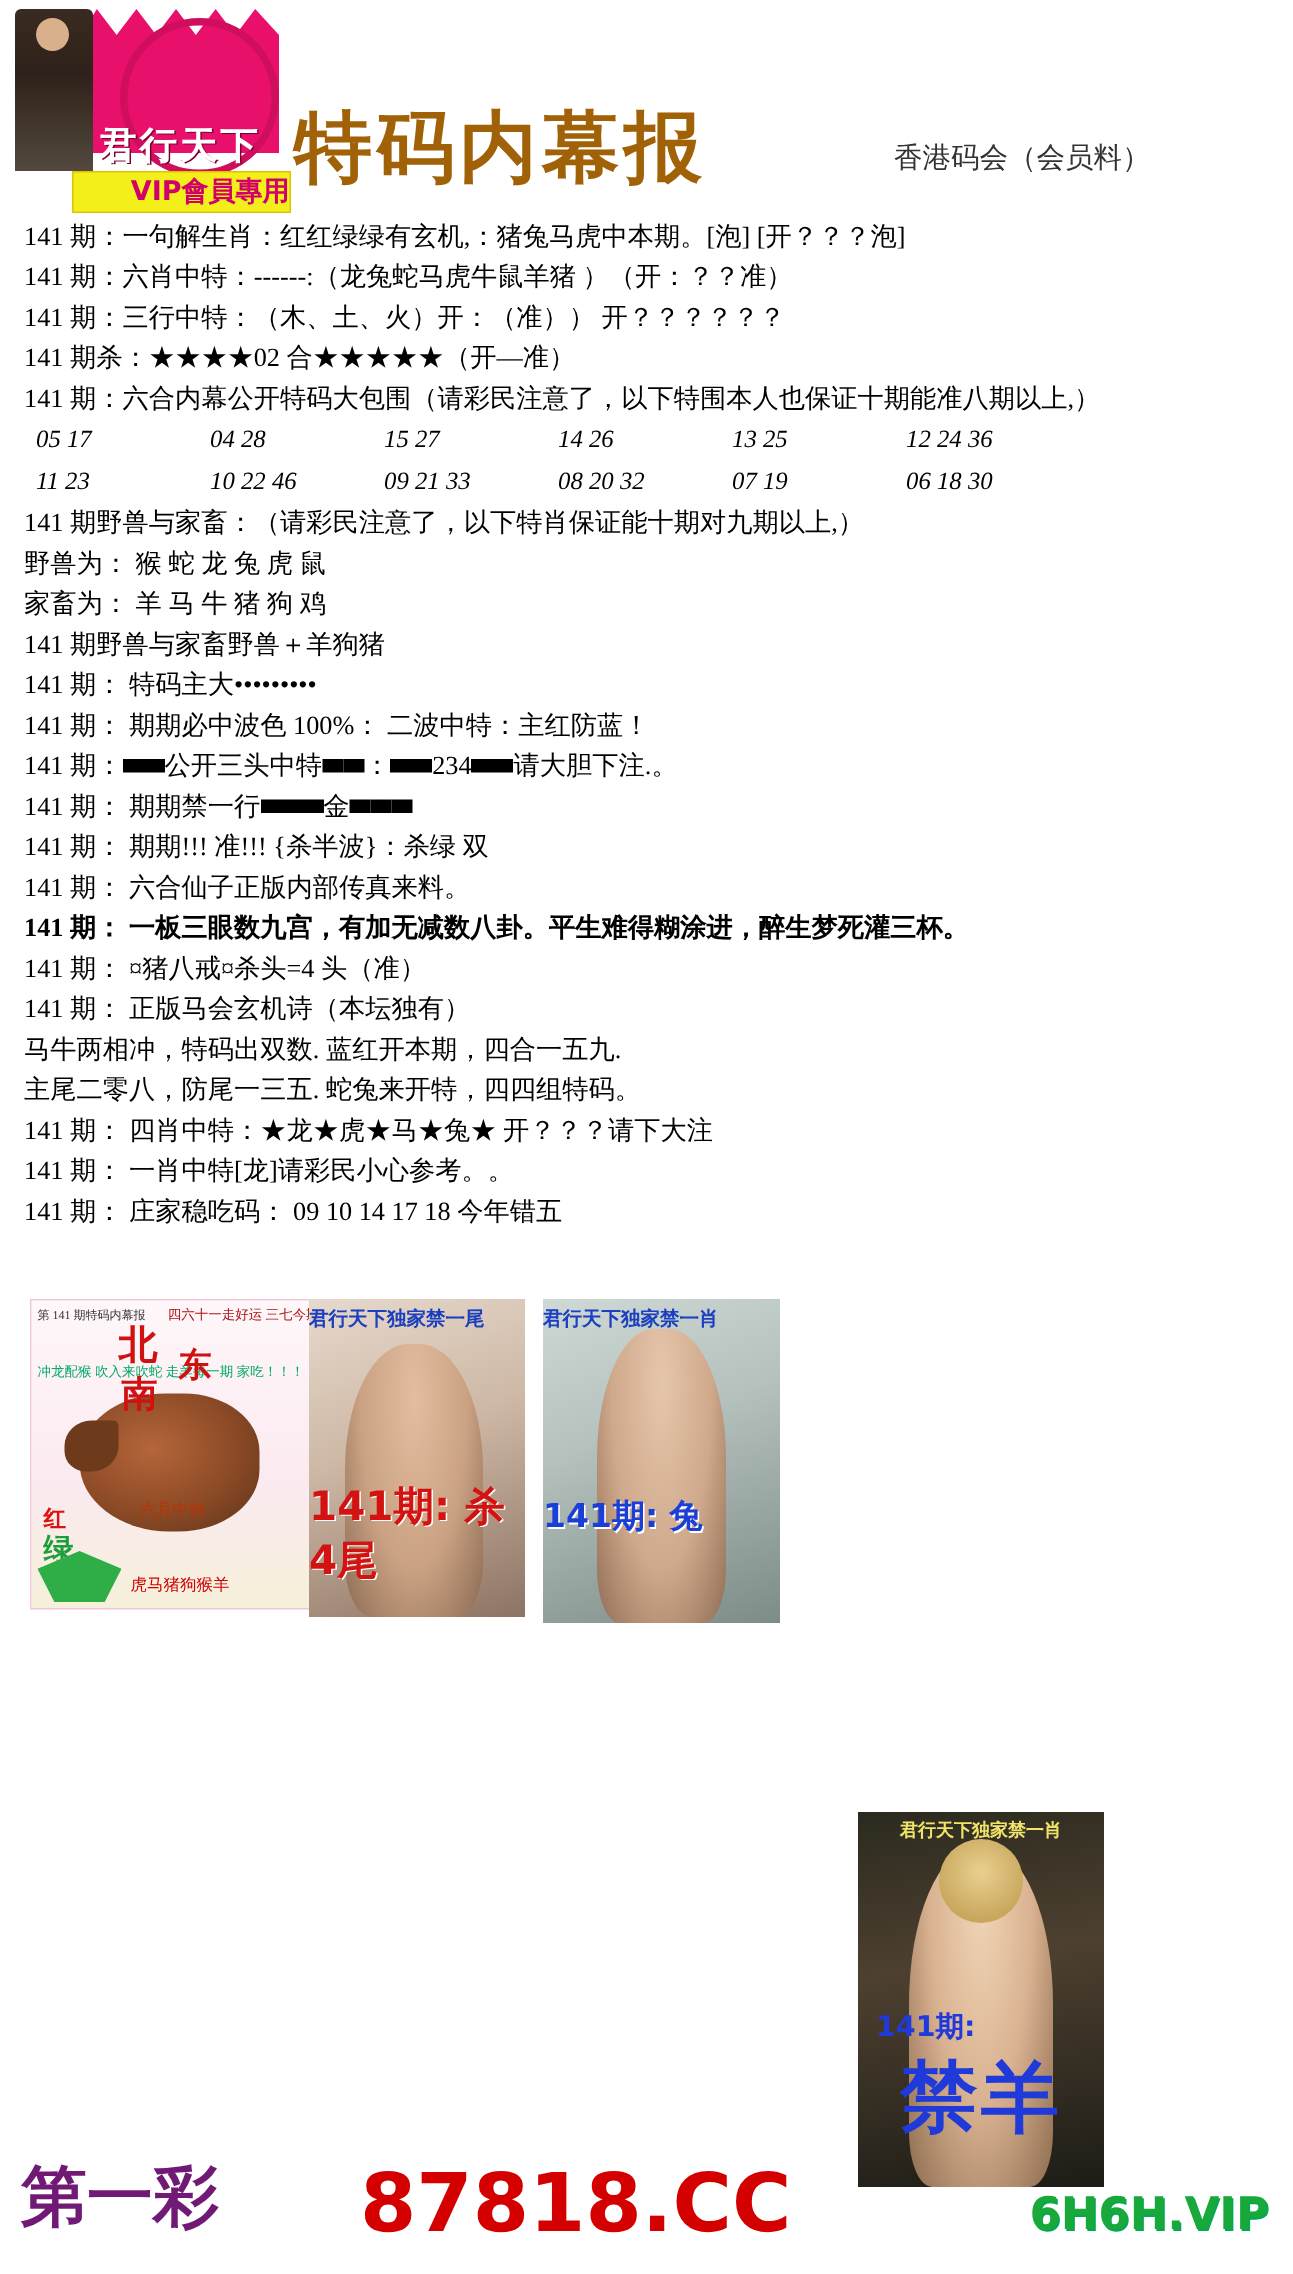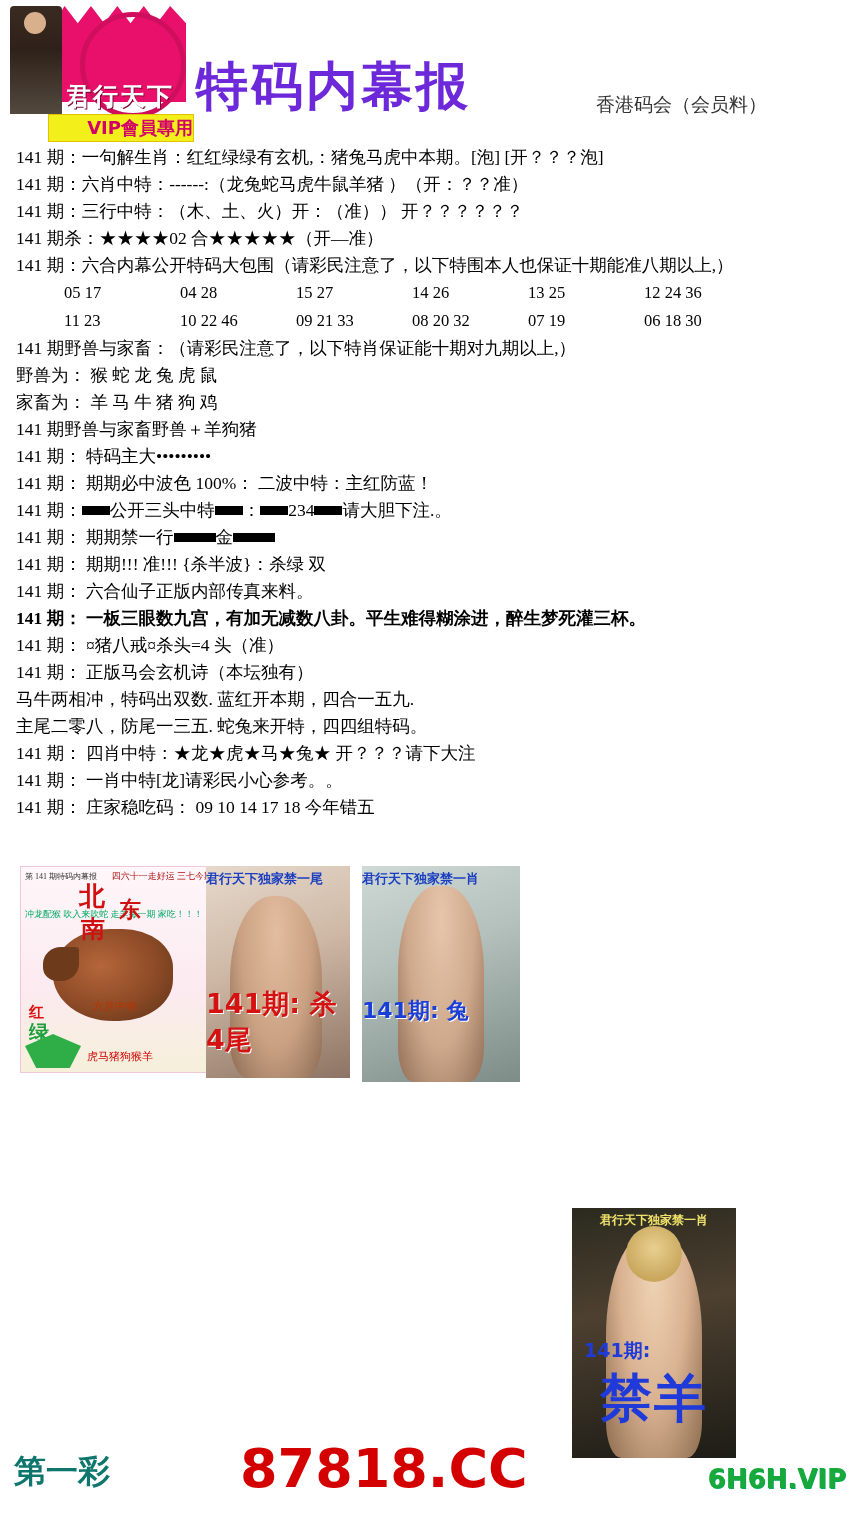--- a/index.html
+++ b/index.html
@@ -92,26 +92,26 @@
     color: #d2006a;
     font-family: "DejaVu Sans", sans-serif;
     font-weight: bold;
     font-size: 18px;
     line-height: 26px;
     text-align: right;
   }
   .title-main {
     position: absolute;
     left: 196px;
-    top: 52px;
+    top: 64px;
     font-family: "DejaVu Sans", sans-serif;
     font-weight: bold;
     font-size: 52px;
     letter-spacing: 3px;
-    color: #6d28d9;
+    color: #a16207;
   }
   .title-sub {
     position: absolute;
     left: 596px;
     top: 92px;
     font-size: 19px;
     color: #333;
     font-family: "DejaVu Sans", sans-serif;
   }
 
@@ -126,23 +126,24 @@
     font-size: 17.5px;
     line-height: 27px;
     padding-left: 16px;
     white-space: nowrap;
     color: #000;
   }
   .line.indent { }
   .bold { font-weight: bold; }
 
   .num-table {
-    padding-left: 64px;
+    padding-left: 24px;
     font-size: 16.5px;
     line-height: 28px;
+    font-style: italic;
   }
   .num-row { display: flex; }
   .num-cell { width: 116px; }
   .num-cell.wide { width: 132px; }
 
   .blk {
     display: inline-block;
     width: 14px;
     height: 9px;
     background: #000;
@@ -252,38 +253,38 @@
     font-size: 52px; color:#1f3ad8; font-family:"DejaVu Sans", sans-serif; font-weight:bold;
     letter-spacing: 2px;
   }
 
   
   .footer-brand {
     position: absolute;
     left: 14px; bottom: 22px;
     font-family: "DejaVu Sans", sans-serif;
     font-weight: bold;
-    font-size: 32px;
-    color: #0f766e;
+    font-size: 44px;
+    color: #701a75;
     text-align: center;
   }
   .footer-url {
     position: absolute;
     left: 240px; bottom: 16px;
     font-family: "DejaVu Sans", sans-serif;
     font-weight: bold;
     font-size: 54px;
     color: #d40000;
   }
   .footer-watermark {
     position: absolute;
     right: 16px; bottom: 22px;
     font-family: "DejaVu Sans", sans-serif;
     font-weight: bold;
-    font-size: 26px;
+    font-size: 30px;
     color: #19a83a;
     text-shadow: 1px 1px 0 #0a5;
   }
 </style>
 </head>
 <body>
 
 <div class="header">
   <div class="logo-box">
     <div class="logo-crown"></div>

